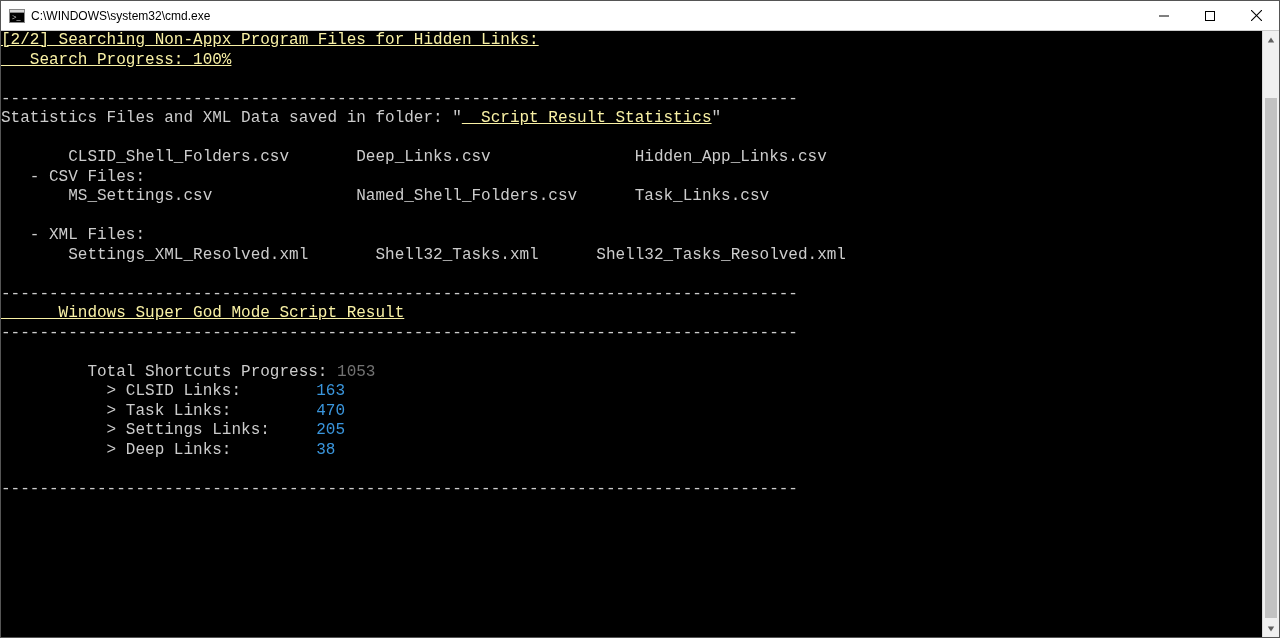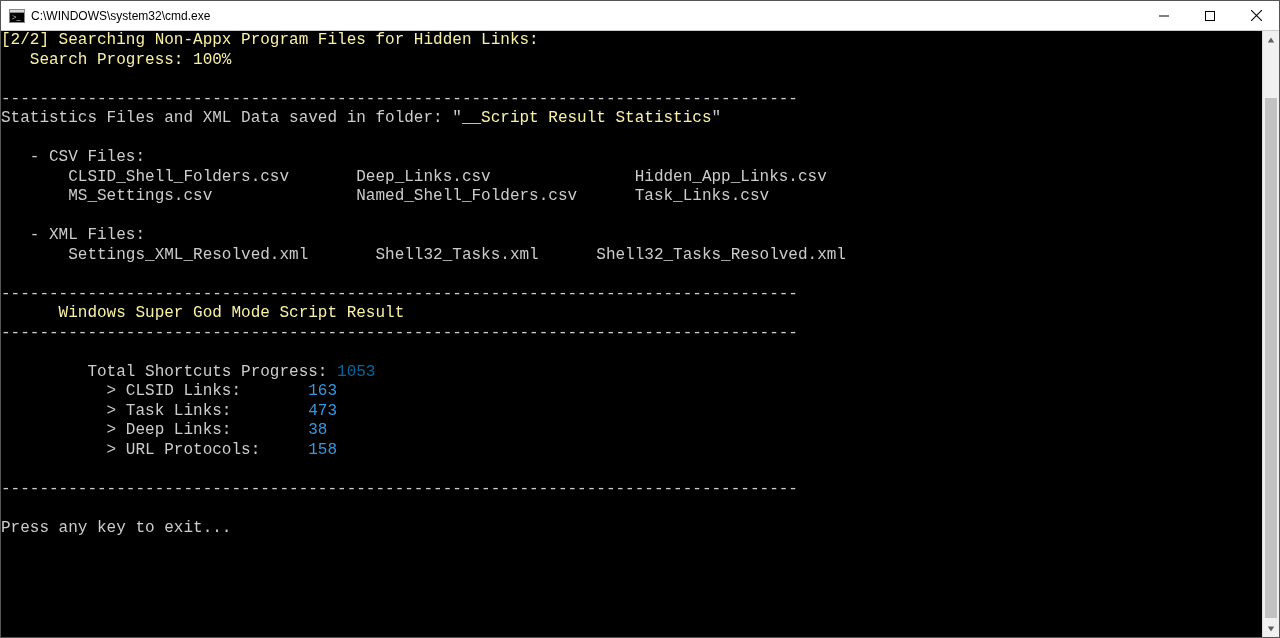--- a/index.html
+++ b/index.html
@@ -80,23 +80,23 @@
   .scroll-arrow svg { width: 8px; height: 8px; fill: #606060; }
   .scroll-thumb {
     position: absolute;
     left: 2px; right: 2px;
     background: #c2c2c2;
     top: 67px;
     height: 520px;
     cursor: pointer;
   }
   .fg-gray   { color: #cccccc; }
-  .fg-yellow { color: #f9f1a5; }
-  .fg-green  { color: #0369a1; }
-  .fg-cyan   { color: #3a96dd; }
+  .fg-yellow { color: #f9f1a5; text-decoration: underline; }
+  .fg-green  { color: #737373; }
+  .fg-cyan   { color: #3a96dd; margin-left: 8px; }
 
   .line { display: block; }
 </style>
 </head>
 <body>
 
 <div class="window">
 
   <div class="titlebar">
     <span class="icon-box">
@@ -128,40 +128,39 @@
     </div>
   </div>
 
   <div class="client">
     <div class="terminal" id="terminal"><span class="line"><span class="fg-yellow">[2/2] Searching Non-Appx Program Files for Hidden Links:</span>
 </span><span class="line"><span class="fg-yellow">   Search Progress: 100%</span>
 </span><span class="line"><span class="fg-gray"></span>
 </span><span class="line"><span class="fg-gray">-----------------------------------------------------------------------------------</span>
 </span><span class="line"><span class="fg-gray">Statistics Files and XML Data saved in folder: "</span><span class="fg-yellow">__Script Result Statistics</span><span class="fg-gray">"</span>
 </span><span class="line"><span class="fg-gray"></span>
+</span><span class="line"><span class="fg-gray">       CLSID_Shell_Folders.csv       Deep_Links.csv               Hidden_App_Links.csv</span>
 </span><span class="line"><span class="fg-gray">   - CSV Files:</span>
-</span><span class="line"><span class="fg-gray">       CLSID_Shell_Folders.csv       Deep_Links.csv               Hidden_App_Links.csv</span>
 </span><span class="line"><span class="fg-gray">       MS_Settings.csv               Named_Shell_Folders.csv      Task_Links.csv</span>
 </span><span class="line"><span class="fg-gray"></span>
 </span><span class="line"><span class="fg-gray">   - XML Files:</span>
 </span><span class="line"><span class="fg-gray">       Settings_XML_Resolved.xml       Shell32_Tasks.xml      Shell32_Tasks_Resolved.xml</span>
 </span><span class="line"><span class="fg-gray"></span>
 </span><span class="line"><span class="fg-gray">-----------------------------------------------------------------------------------</span>
 </span><span class="line"><span class="fg-yellow">      Windows Super God Mode Script Result</span>
 </span><span class="line"><span class="fg-gray">-----------------------------------------------------------------------------------</span>
 </span><span class="line"><span class="fg-gray"></span>
 </span><span class="line"><span class="fg-gray">         Total Shortcuts Progress: </span><span class="fg-green">1053</span>
 </span><span class="line"><span class="fg-gray">           &gt; CLSID Links:       </span><span class="fg-cyan">163</span>
-</span><span class="line"><span class="fg-gray">           &gt; Task Links:        </span><span class="fg-cyan">473</span>
+</span><span class="line"><span class="fg-gray">           &gt; Task Links:        </span><span class="fg-cyan">470</span>
+</span><span class="line"><span class="fg-gray">           &gt; Settings Links:    </span><span class="fg-cyan">205</span>
 </span><span class="line"><span class="fg-gray">           &gt; Deep Links:        </span><span class="fg-cyan">38</span>
-</span><span class="line"><span class="fg-gray">           &gt; URL Protocols:     </span><span class="fg-cyan">158</span>
 </span><span class="line"><span class="fg-gray"></span>
 </span><span class="line"><span class="fg-gray">-----------------------------------------------------------------------------------</span>
 </span><span class="line"><span class="fg-gray"></span>
-</span><span class="line"><span class="fg-gray">Press any key to exit...</span>
 </span></div>
     <div class="scroll-track">
       <div class="scroll-arrow top">
         <svg viewBox="0 0 10 10">
             <polygon points="5,2 9,8 1,8"></polygon>
           </svg>
       </div>
       <div class="scroll-thumb"></div>
       <div class="scroll-arrow bottom">
         <svg viewBox="0 0 10 10">

